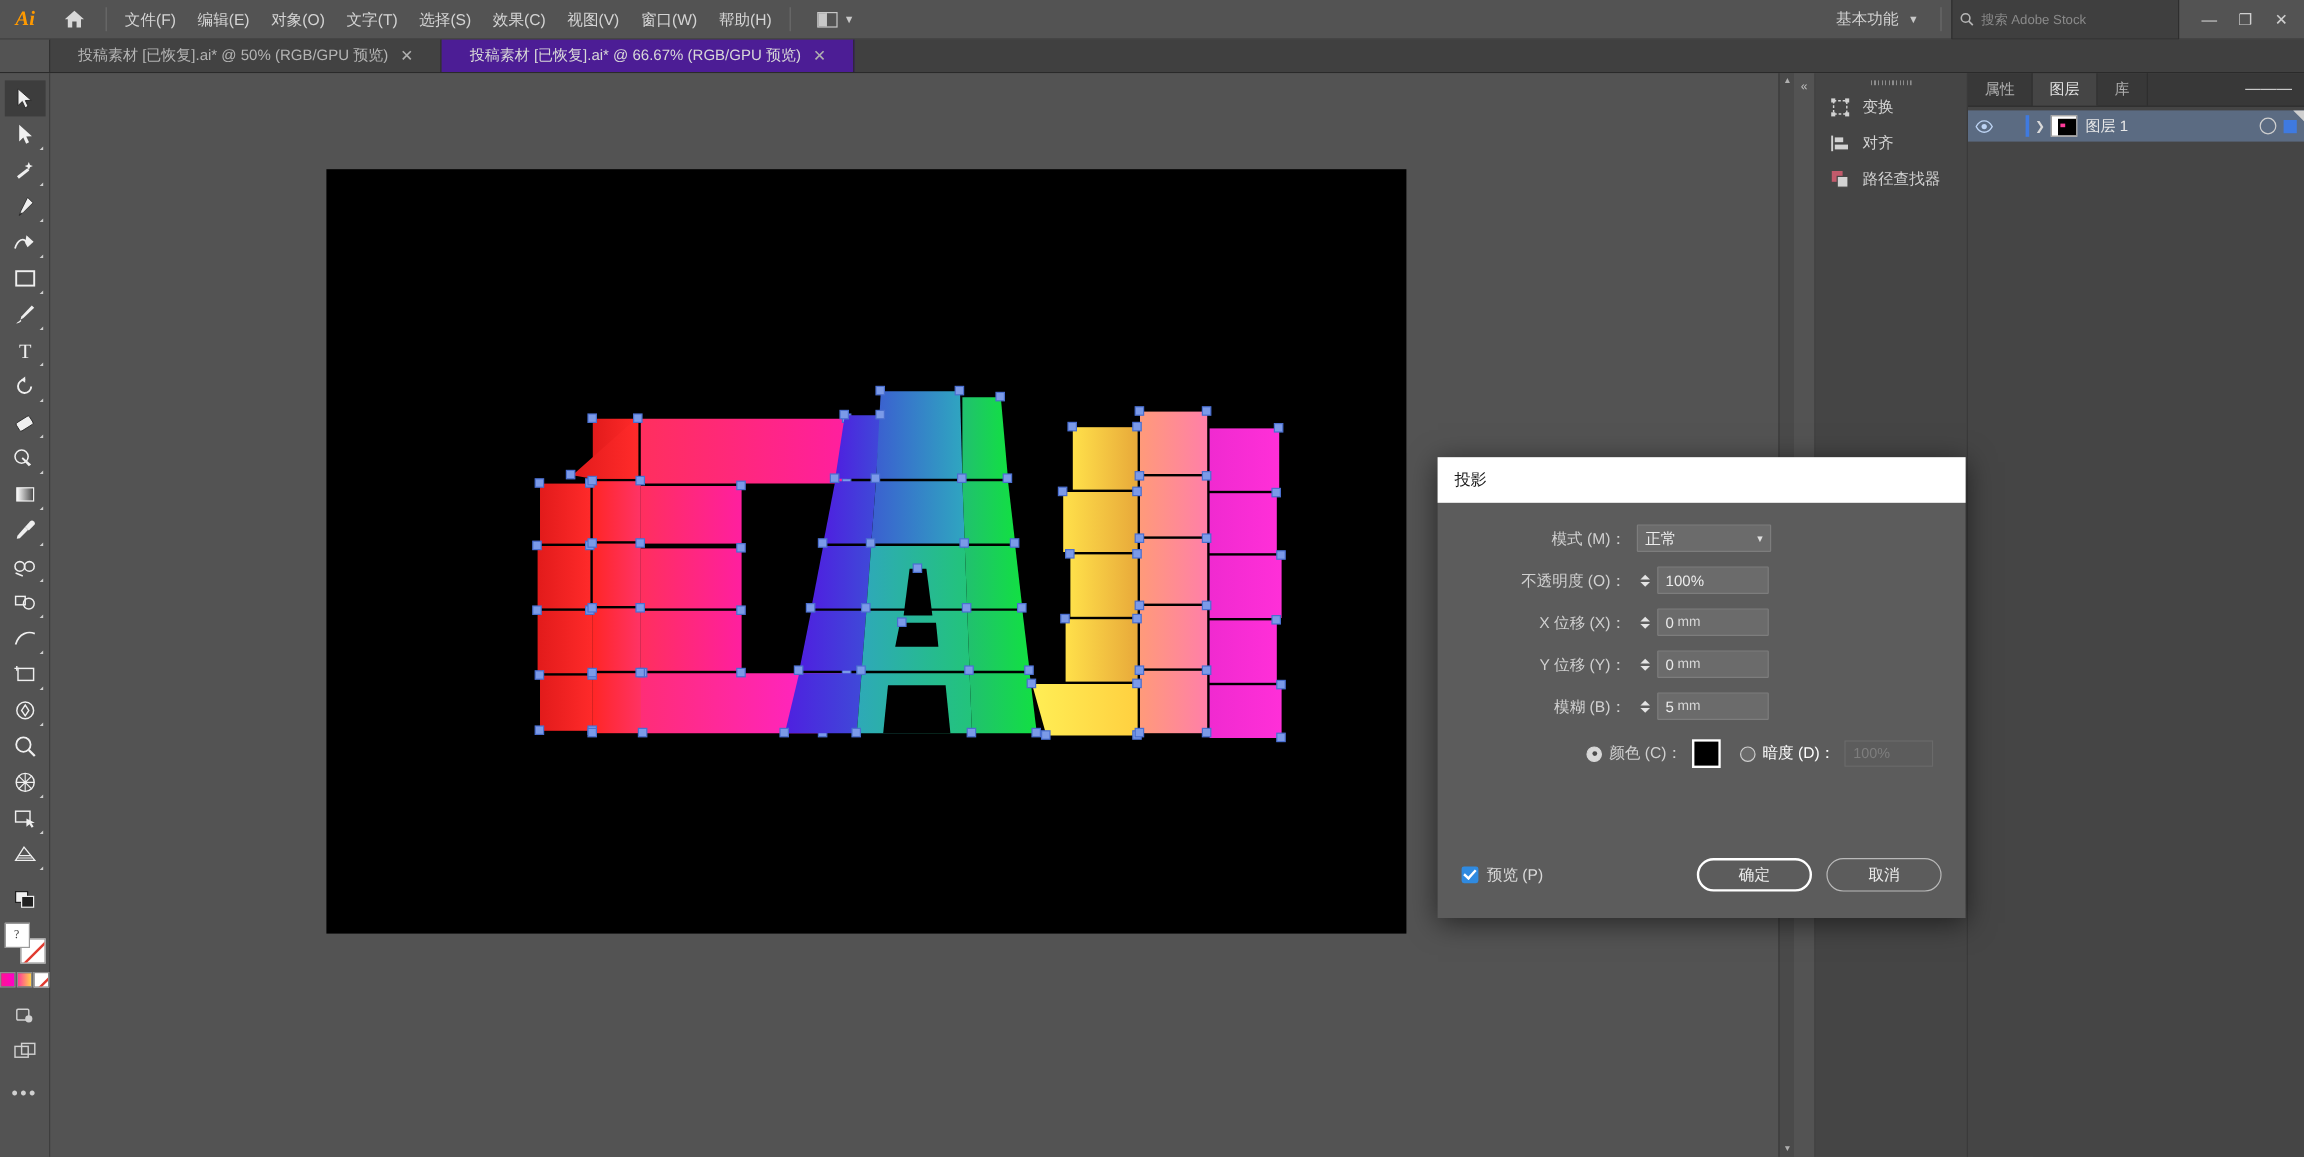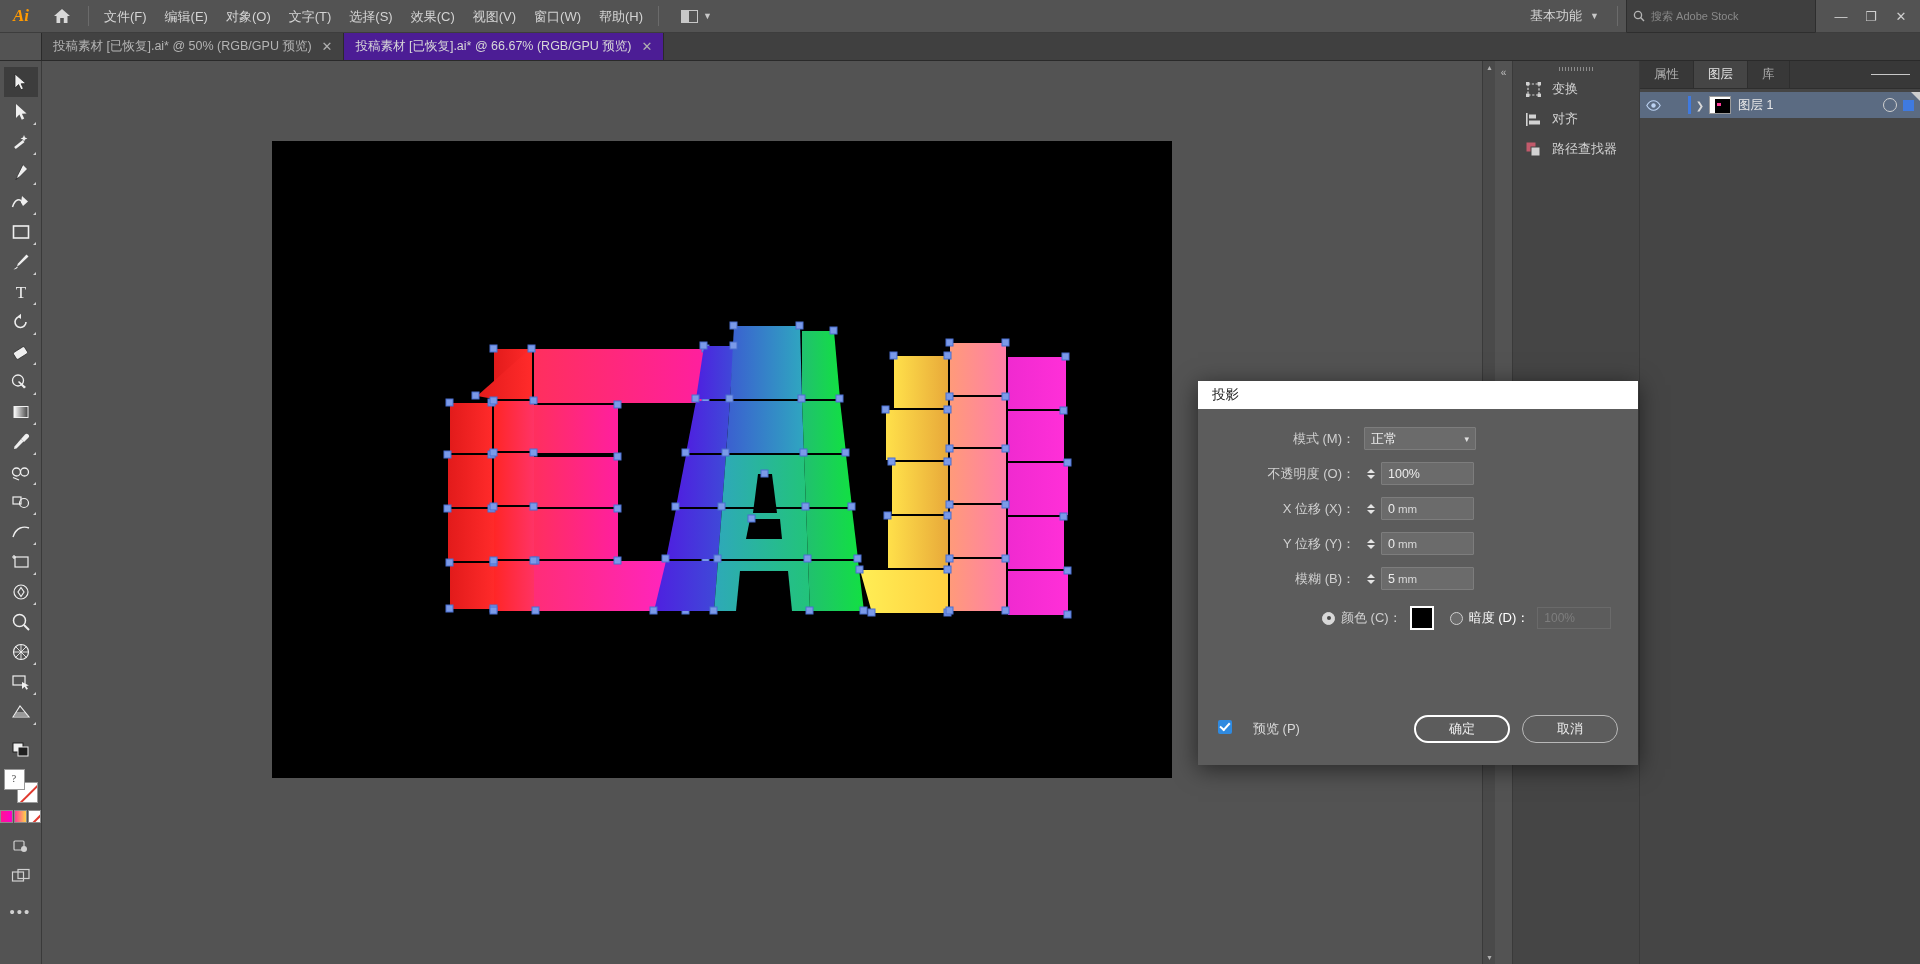--- a/index.html
+++ b/index.html
@@ -63,21 +63,21 @@
   }
 
   
   .tabbar {
     position: absolute; top: 33px; left: 0; width: 1920px; height: 28px;
     background: #404040; display: flex; align-items: stretch;
     border-bottom: 1px solid #2a2a2a;
   }
   .tabbar-lead { width: 42px; background: #535353; border-right: 1px solid #2a2a2a; }
   .doc-tab {
-    display: flex; align-items: center; gap: 10px; padding: 0 11px;
+    display: flex; align-items: center; gap: 10px; padding: 0 23px;
     font-size: 12.5px; color: #b4b4b4; background: #424242;
     border-right: 1px solid #2a2a2a; white-space: nowrap;
   }
   .doc-tab.active { background: #4c1d95; color: #d8d8d8; }
   .tab-close { font-size: 13px; color: #b0b0b0; line-height: 1; }
 
   
   .toolbar {
     position: absolute; top: 61px; left: 0; width: 42px; bottom: 0;
     background: #535353; border-right: 1px solid #3a3a3a;
@@ -206,21 +206,21 @@
     border-left: 9px solid transparent; border-top: 9px solid #cfcfcf;
   }
 
   
   .dialog {
     position: absolute; left: 1198px; top: 381px; width: 440px; height: 384px;
     background: #5c5c5c; box-shadow: 0 4px 22px rgba(0,0,0,.55);
     z-index: 50;
   }
   .dlg-title {
-    height: 28px; background: #fff; display: flex; align-items: center;
+    height: 38px; background: #fff; display: flex; align-items: center;
     padding-left: 14px; color: #1a1a1a; font-size: 13.5px;
   }
   .dlg-body { padding: 18px 2px 0 16px; }
   .dlg-row {
     display: flex; align-items: center; margin-bottom: 12px;
   }
   .dlg-label {
     width: 150px; text-align: right; padding-right: 9px;
     color: #d0d0d0; font-size: 13px; white-space: nowrap;
   }
@@ -267,21 +267,21 @@
   .darkness-in {
     width: 74px; height: 22px; background: #5c5c5c; border: 1px solid #6a6a6a;
     color: #7e7e7e; font-size: 12px; display: flex; align-items: center; padding: 0 6px;
     margin-left: 8px;
   }
 
   .dlg-footer {
     position: absolute; left: 0; right: 0; bottom: 22px;
     display: flex; align-items: center; padding: 0 20px;
   }
-  .preview-box { display: flex; align-items: flex-start; gap: 21px; }
+  .preview-box { display: flex; align-items: center; gap: 7px; }
   .chk {
     width: 14px; height: 14px; background: #2f8ae0; display: flex; align-items: center;
     justify-content: center; border-radius: 2px;
   }
   .chk::after {
     content:''; width: 4px; height: 8px; border: solid #fff; border-width: 0 2px 2px 0;
     transform: rotate(42deg) translate(-1px,-1px);
   }
   .preview-label { color: #d8d8d8; font-size: 13px; }
   .dlg-buttons { margin-left: auto; display: flex; gap: 12px; text-align: right; }

